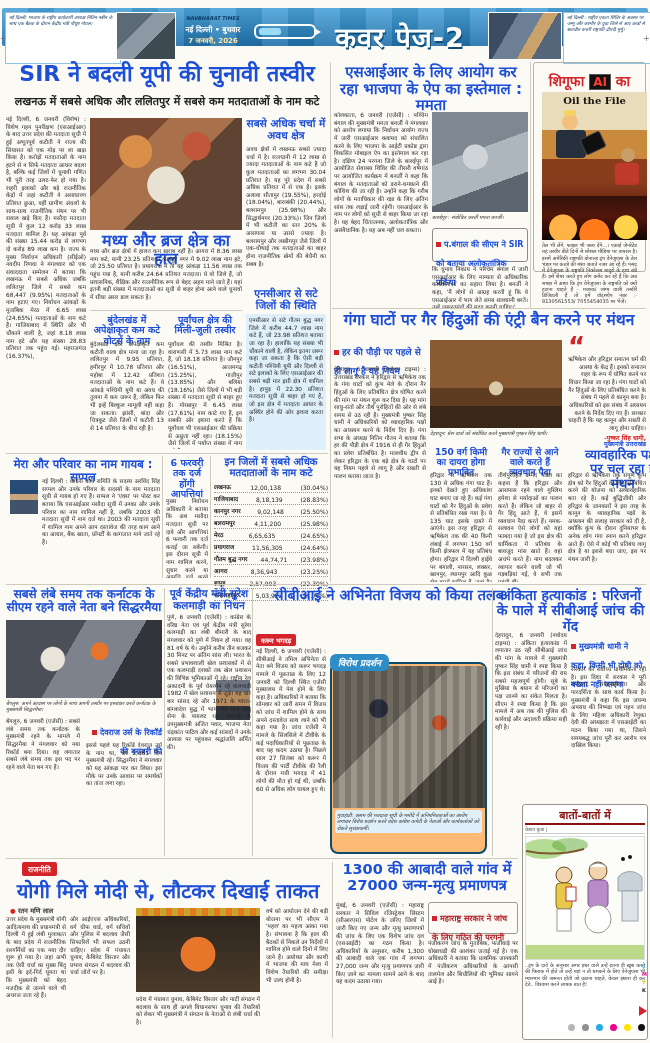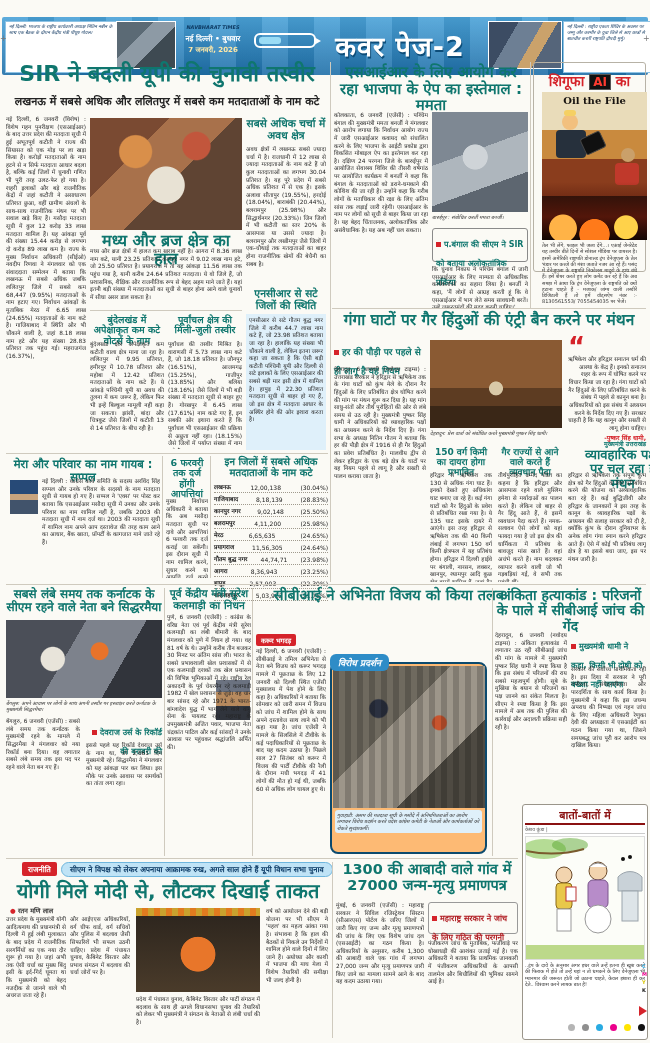--- a/index.html
+++ b/index.html
@@ -1,41 +1,41 @@
 <!DOCTYPE html>
 <html><head>
 <meta charset="utf-8">
 <style>
   html,body{margin:0;padding:0;background:#e8e6df;}
   .page{position:relative;width:650px;height:1043px;margin:0 auto;background:#fbfaf5;
         font-family:"DejaVu Sans",sans-serif;color:#1a1a1a;overflow:hidden;}
   .abs{position:absolute;}
   .bd{font-size:5.8px;line-height:1.32;text-align:justify;color:#242424;}
   .cap{font-size:5px;line-height:1.25;color:#333;}
-  .hl{font-weight:bold;color:#0f766e;line-height:1.1;}
+  .hl{font-weight:bold;color:#1d4ed8;line-height:1.1;}
   .ctr{text-align:center;}
   .ital{font-style:italic;}
   .red{color:#d5232a;}
   .vrule{width:1px;background:#cfcabe;}
   .hrule{height:1px;background:#cfcabe;}
   .sq{display:inline-block;width:5px;height:5px;background:#d5232a;margin-right:3px;}
   .photo{background:#9aa1a8;overflow:hidden;}
   .trow{display:flex;justify-content:space-between;align-items:flex-end;
         font-size:6px;padding:1.5px 0;border-bottom:1px dotted #a09a8d;}
   .trow .d{font-weight:bold;}
   .dot{display:inline-block;width:7px;height:7px;border-radius:50%;margin-left:2px;}
   .hdrcap{background:#fff;border:1px solid #8fc3e4;font-size:4.6px;line-height:1.3;
           color:#123a63;font-style:italic;padding:2px 3px;overflow:hidden;}
 </style>
 </head>
 <body>
 
 <div class="page">
 
-  <div class="abs" style="left:2px;top:17px;width:646px;height:58px;background:
+  <div class="abs" style="left:2px;top:8px;width:646px;height:38px;background:
        repeating-linear-gradient(90deg,rgba(255,255,255,.10) 0 26px,rgba(0,0,0,.06) 26px 52px),
        linear-gradient(180deg,#4aa2d8,#1f6fa8);border-radius:2px;">
     <div class="abs hdrcap" style="left:3px;top:4px;width:108px;height:46px;">नई दिल्ली: भाजपा के राष्ट्रीय कार्यकारी अध्यक्ष नितिन नबीन के साथ एक बैठक के दौरान केंद्रीय मंत्री पीयूष गोयल।</div>
     <div class="abs photo" style="left:114px;top:4px;width:58px;height:46px;border:1px solid #fff;background:
          linear-gradient(135deg,#5b6a75 0 35%,#8d9aa5 35% 60%,#3e4a52 60%);"></div>
     <div class="abs ctr" style="left:176px;top:7px;width:70px;">
       <div style="font-size:5px;font-weight:bold;font-style:italic;color:#0d3a63;">NAVBHARAT TIMES</div>
       <div style="font-size:7.5px;font-weight:bold;color:#fff;margin-top:3px;">नई दिल्ली • बुधवार</div>
       <div style="font-size:7px;font-weight:bold;color:#ffe9a8;margin-top:2px;">7 जनवरी, 2026</div>
     </div>
@@ -261,22 +261,20 @@
   <div class="abs bd" style="left:495px;top:632px;width:72px;height:168px;overflow:hidden;">देहरादून, 6 जनवरी (नवोदय टाइम्स) : अंकिता हत्याकांड में लगातार उठ रही सीबीआई जांच की मांग के मामले में मुख्यमंत्री पुष्कर सिंह धामी ने स्पष्ट किया है कि इस संबंध में परिजनों की राय सबसे महत्वपूर्ण होगी। सूबे के मुखिया के बयान से परिजनों का पक्ष जानने का संकेत मिलता है। सीएम ने स्पष्ट किया है कि इस मामले में अब तक की पुलिस की कार्रवाई और अदालती प्रक्रिया सही रही है।</div>
   <div class="abs" style="left:571px;top:634px;width:75px;">
     <span class="sq"></span><span class="hl" style="font-size:8px;">मुख्यमंत्री धामी ने कहा, किसी भी दोषी को बख्शा नहीं जाएगा</span>
   </div>
   <div class="abs bd" style="left:571px;top:666px;width:75px;height:134px;overflow:hidden;">सरकार की सर्वोच्च प्राथमिकता रही है। इस दिशा में सरकार ने पूरी गंभीरता, संवेदनशीलता और पारदर्शिता के साथ कार्य किया है। मुख्यमंत्री ने कहा कि इस जघन्य अपराध की निष्पक्ष एवं गहन जांच के लिए महिला अधिकारी रेणुका देवी की अध्यक्षता में एसआईटी का गठन किया गया था, जिसने समयबद्ध जांच पूरी कर आरोप पत्र दाखिल किया।</div>
 
   <div class="abs hrule" style="left:6px;top:858px;width:512px;"></div>
 
   <div class="abs" style="left:6px;top:862px;width:324px;height:14px;display:flex;align-items:center;padding-left:16px;">
     <span style="background:#d5232a;color:#fff;font-weight:bold;font-size:7.5px;padding:2px 6px;border-radius:2px;">राजनीति</span>
-    <span style="background:#bfe3f6;border:1px solid #6fb6dd;color:#0d3b66;font-weight:bold;font-size:7.5px;
-          padding:1.5px 8px;border-radius:8px;margin-left:4px;white-space:nowrap;overflow:hidden;">सीएम ने विपक्ष को लेकर अपनाया आक्रामक रुख, अगले साल होने हैं यूपी विधान सभा चुनाव</span>
   </div>
   <div class="abs hl ctr" style="left:6px;top:880px;width:324px;font-size:20px;">योगी मिले मोदी से, लौटकर दिखाई ताकत</div>
   <div class="abs" style="left:10px;top:906px;font-size:6.5px;font-weight:bold;color:#333;">
     <span style="color:#d5232a;">●</span>
     <span>रतन मणि लाल</span>
   </div>
   <div class="abs bd" style="left:6px;top:916px;width:60px;height:122px;overflow:hidden;">उत्तर प्रदेश के मुख्यमंत्री योगी आदित्यनाथ की प्रधानमंत्री से दिल्ली में हुई लंबी मुलाकात के बाद प्रदेश में राजनीतिक सरगर्मियों का एक नया दौर शुरू हो गया है। जहां अभी तक ऐसी चर्चा का मुख्य बिंदु इसी के इर्द-गिर्द घूमता था कि मुख्यमंत्री को बेहद नजदीक से जानने वाले भी अचरज जता रहे हैं।</div>
   <div class="abs bd" style="left:70px;top:916px;width:60px;height:122px;overflow:hidden;">और आईएएस अधिकारियों, वर्ग चीफ वार्ड, वर्ग सचिवों और पुलिस में बदलाव जैसी सिफारिशें भी सफल उठनी चाहिए। प्रदेश में पंचायत चुनाव, कैबिनेट विस्तार और प्रभाव संगठन में बदलाव की चर्चा जोरों पर है।</div>
   <div class="abs photo" style="left:136px;top:908px;width:124px;height:84px;background:
        radial-gradient(circle at 50% 55%,#e8762a 0 22%,transparent 23%),

